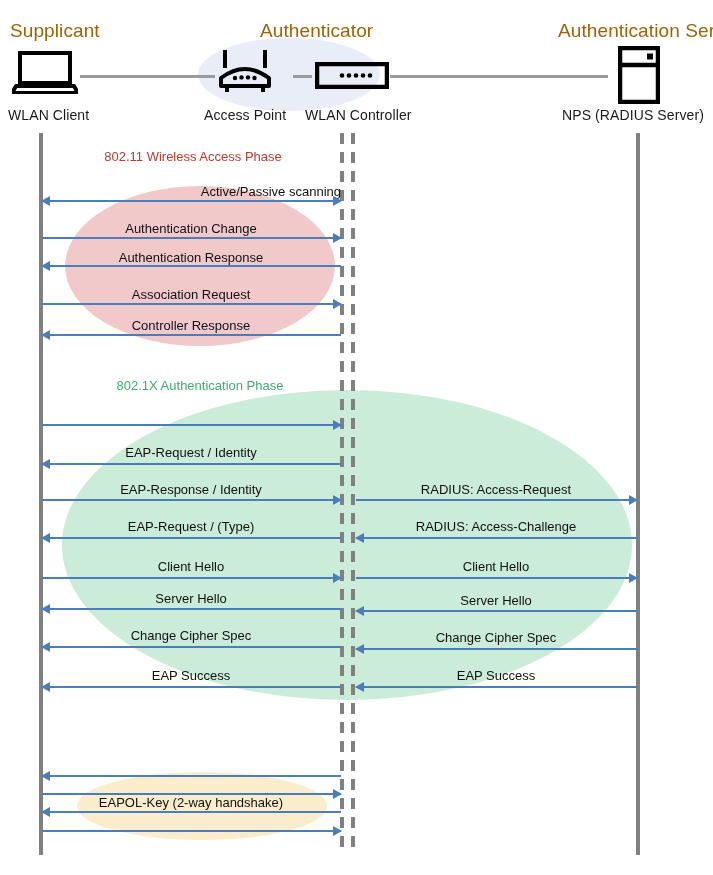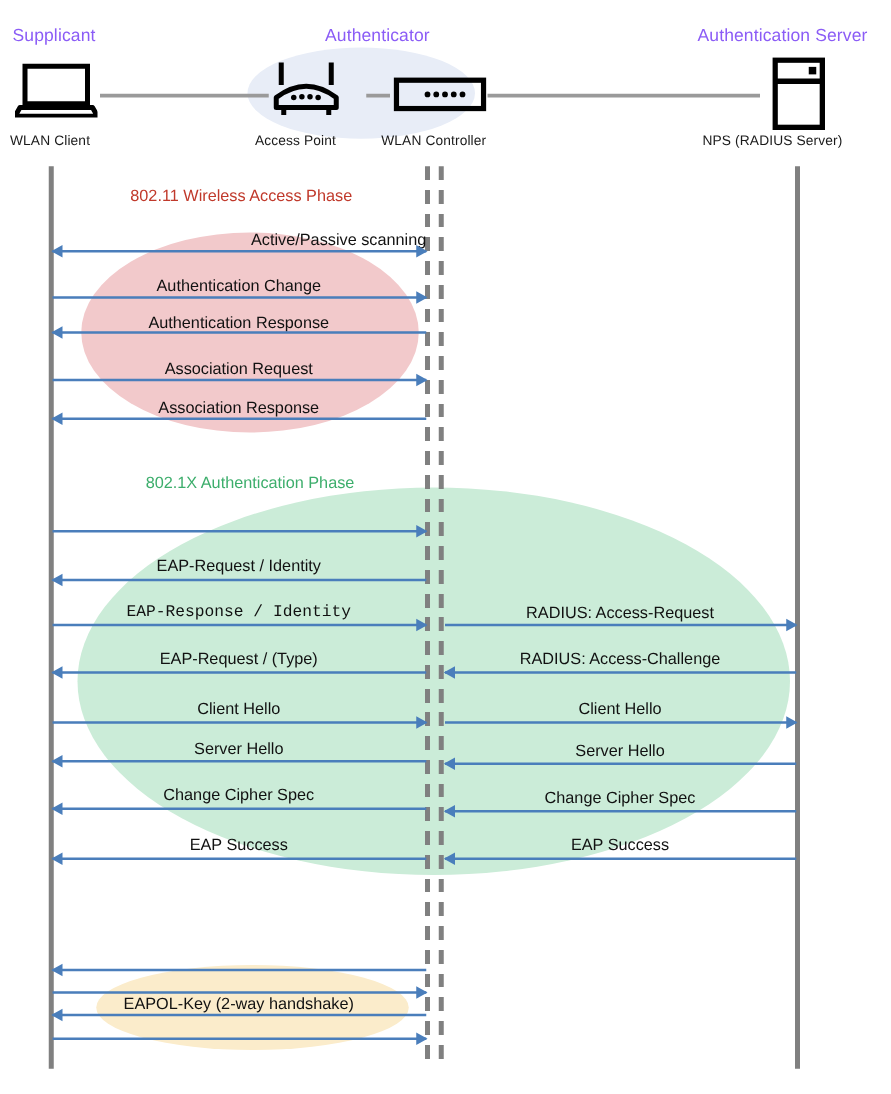--- a/index.html
+++ b/index.html
@@ -15,28 +15,28 @@
     position: relative;
     width: 713px;
     height: 875px;
     overflow: hidden;
     background: #ffffff;
   }
 
   
   .hdr-title {
     position: absolute;
+    font-size: 19px;
+    color: #a16207;
+    white-space: nowrap;
+    letter-spacing: 0.1px;
+  }
+  .hdr-caption {
+    position: absolute;
     font-size: 14px;
-    color: #8b5cf6;
-    white-space: nowrap;
-    letter-spacing: 0.1px;
-  }
-  .hdr-caption {
-    position: absolute;
-    font-size: 11px;
     color: #1a1a1a;
     white-space: nowrap;
     letter-spacing: 0.1px;
   }
 
   .auth-blob {
     position: absolute;
     left: 198px;
     top: 38px;
     width: 182px;
@@ -203,31 +203,31 @@
 
   <div class="msg-label" style="left:41px; top:221px; width:300px;">Authentication Change</div>
   <div class="arrow to-right" style="left:42px; top:237px; width:299px;"></div>
 
   <div class="msg-label" style="left:41px; top:250px; width:300px;">Authentication Response</div>
   <div class="arrow to-left" style="left:42px; top:265px; width:299px;"></div>
 
   <div class="msg-label" style="left:41px; top:287px; width:300px;">Association Request</div>
   <div class="arrow to-right" style="left:42px; top:303px; width:299px;"></div>
 
-  <div class="msg-label" style="left:41px; top:318px; width:300px;">Association Response</div>
+  <div class="msg-label" style="left:41px; top:318px; width:300px;">Controller Response</div>
   <div class="arrow to-left" style="left:42px; top:334px; width:299px;"></div>
 
   <div class="phase-label" style="left:100px; top:376px; width:200px; color:#3dae6c;">802.1X Authentication Phase</div>
 
   <div class="arrow to-right" style="left:42px; top:424px; width:299px;"></div>
 
   <div class="msg-label" style="left:41px; top:445px; width:300px;">EAP-Request / Identity</div>
   <div class="arrow to-left" style="left:42px; top:463px; width:299px;"></div>
 
-  <div class="msg-label" style="left:41px; top:482px; width:300px;font-family:Liberation Mono, monospace;">EAP-Response / Identity</div>
+  <div class="msg-label" style="left:41px; top:482px; width:300px;">EAP-Response / Identity</div>
   <div class="arrow to-right" style="left:42px; top:499px; width:299px;"></div>
   <div class="msg-label" style="left:356px; top:482px; width:280px;">RADIUS: Access-Request</div>
   <div class="arrow to-right" style="left:356px; top:499px; width:281px;"></div>
 
   <div class="msg-label" style="left:41px; top:519px; width:300px;">EAP-Request / (Type)</div>
   <div class="arrow to-left" style="left:42px; top:537px; width:299px;"></div>
   <div class="msg-label" style="left:356px; top:519px; width:280px;">RADIUS: Access-Challenge</div>
   <div class="arrow to-left" style="left:356px; top:537px; width:281px;"></div>
 
   <div class="msg-label" style="left:41px; top:559px; width:300px;">Client Hello</div>

